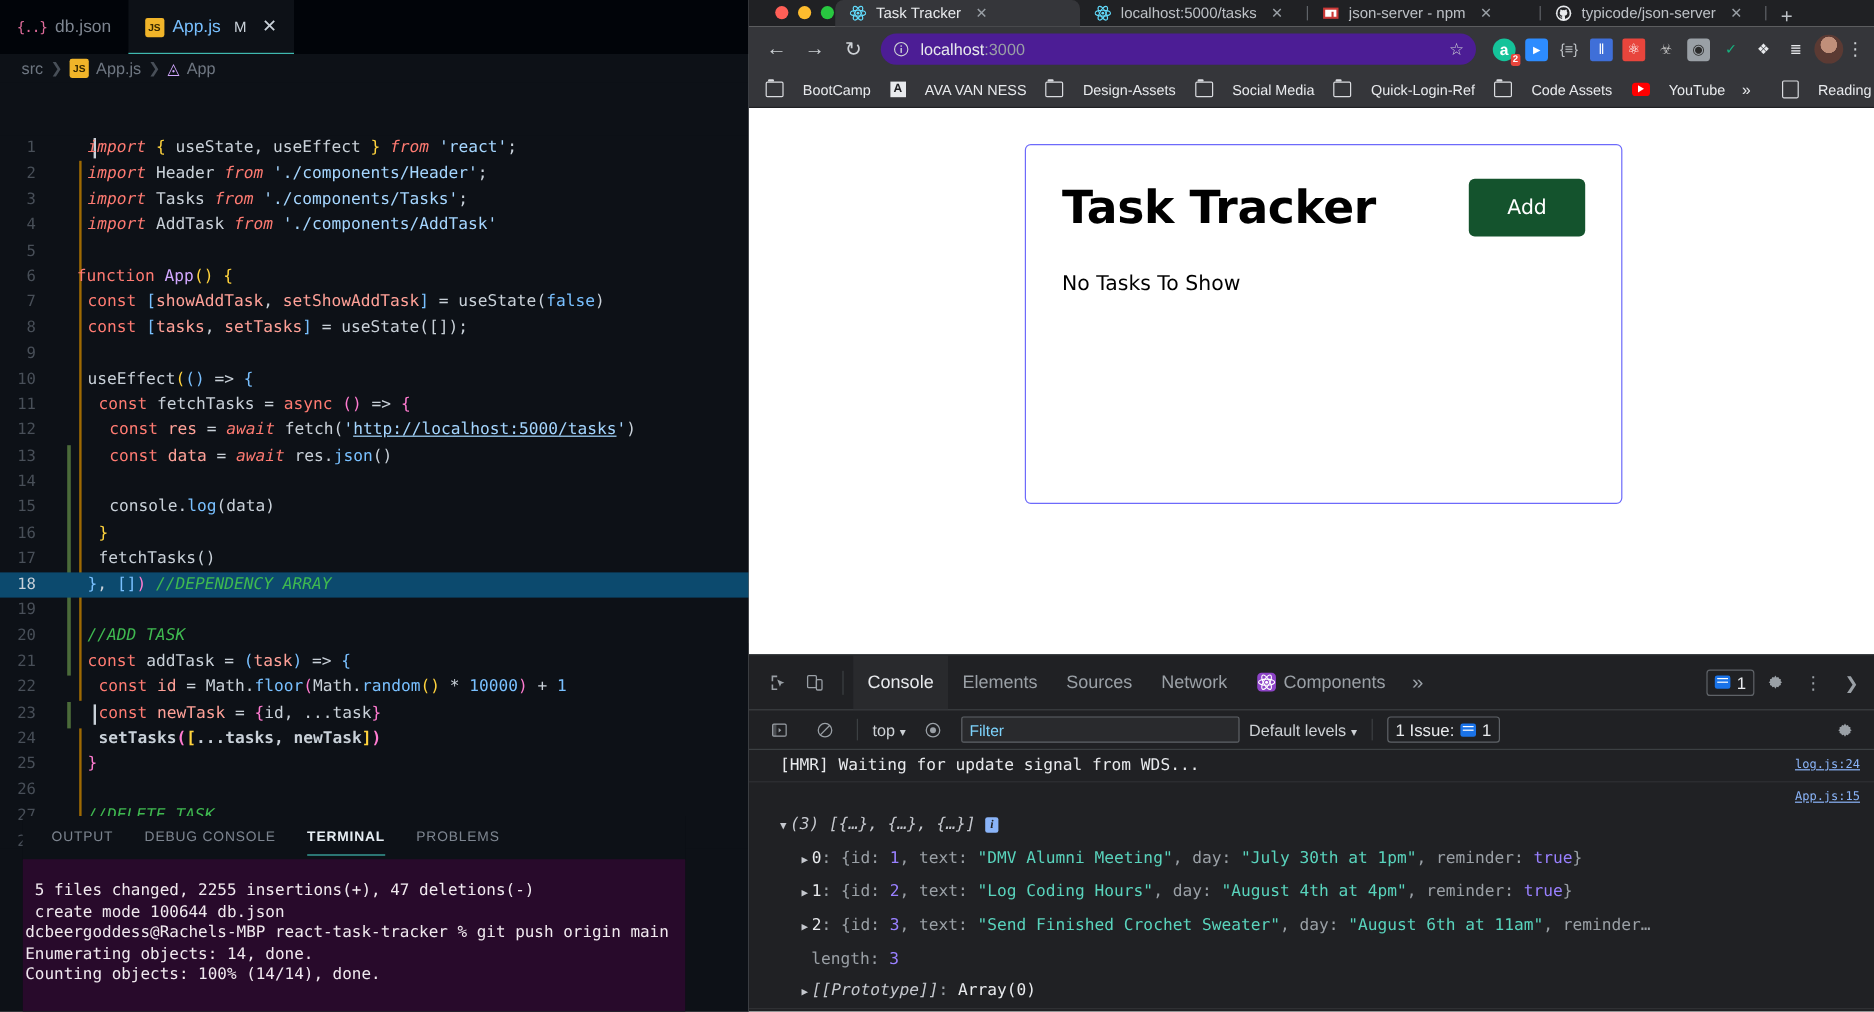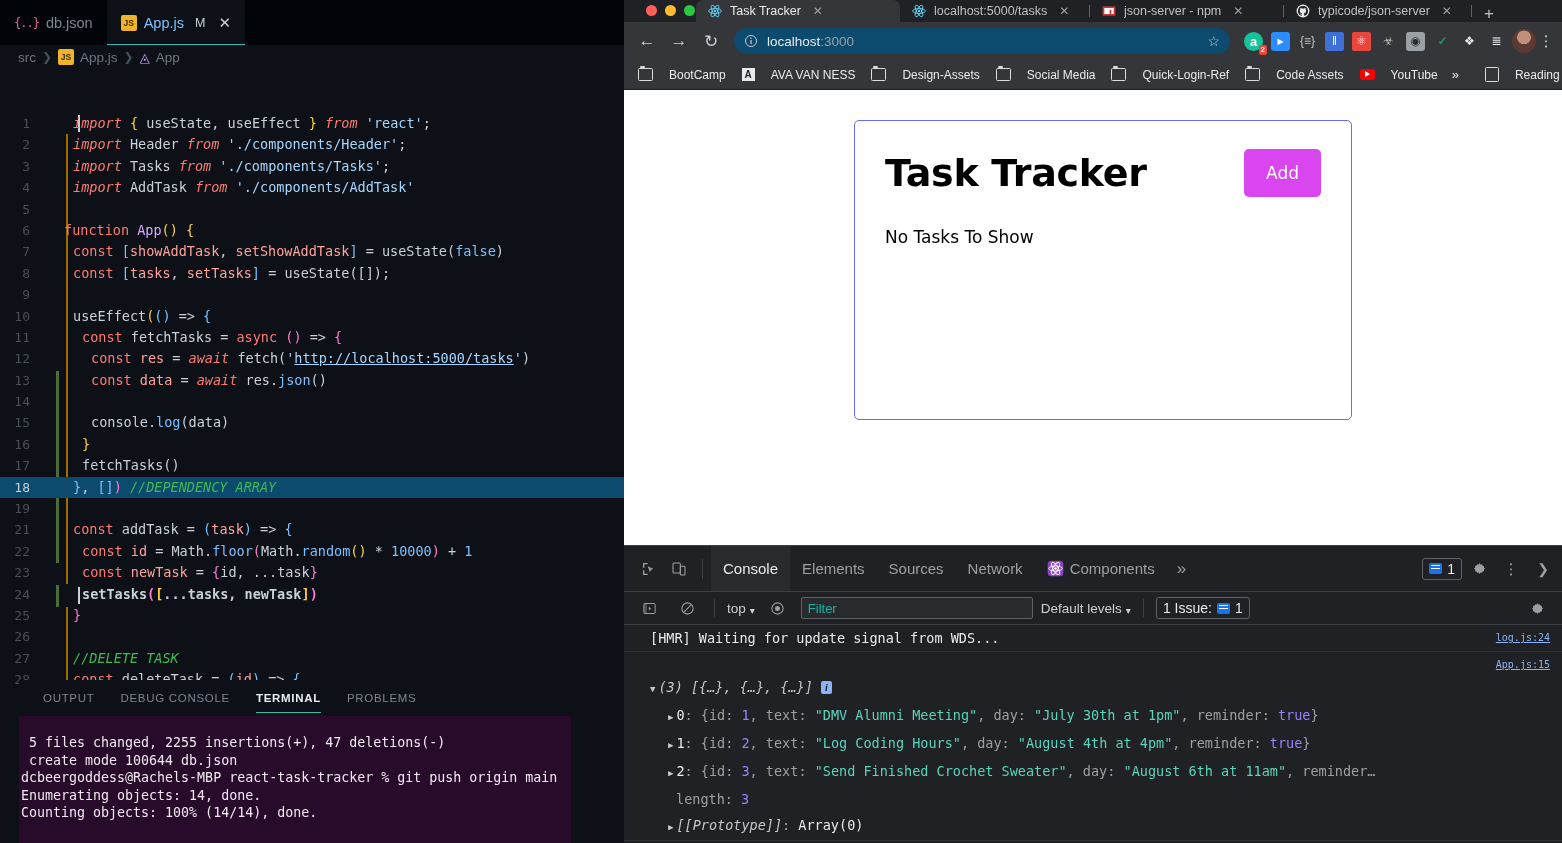--- a/index.html
+++ b/index.html
@@ -73,21 +73,21 @@
           color:#bdc1c6;position:relative;max-width:270px;}
   .cr-tab.active{background:#35363a;color:#e8eaed;border-radius:7px 7px 0 0;}
   .cr-tab .tabtitle{overflow:hidden;text-overflow:clip;white-space:nowrap;}
   .cr-tab .tclose{font-size:12px;color:#9aa0a6;margin-left:4px;}
   .cr-tab .tdiv{position:absolute;right:0;top:5px;bottom:5px;width:1px;background:#5f6368;}
   .favicon{width:14px;height:14px;flex:0 0 14px;display:block;}
   .newtab{font-size:17px;color:#bdc1c6;padding:0 12px;line-height:1;}
 
   .cr-toolbar{height:38px;background:#35363a;display:flex;align-items:center;padding:0 8px;gap:2px;}
   .navbtn{width:30px;height:30px;display:flex;align-items:center;justify-content:center;color:#cdd1d5;font-size:17px;}
-  .omnibox{flex:1;height:26px;background:#0c4a6e;border-radius:14px;display:flex;align-items:center;
+  .omnibox{flex:1;height:26px;background:#4c1d95;border-radius:14px;display:flex;align-items:center;
            padding:0 10px;margin:0 6px;gap:9px;min-width:0;}
   .omni-url{font-size:13.5px;color:#e8eaed;white-space:nowrap;}
   .omni-url .host{color:#e8eaed;} .omni-url .port{color:#9aa0a6;}
   .star{color:#cdd1d5;font-size:14px;margin-left:auto;}
   .ext-row{display:flex;align-items:center;gap:8px;padding-left:6px;}
   .ext{width:19px;height:19px;position:relative;display:flex;align-items:center;justify-content:center;
        font-size:11px;color:#d8dade;}
   .ext-badge{position:absolute;right:-4px;bottom:-4px;background:#e8453c;color:#fff;font-size:8px;
              border-radius:2px;padding:0 2px;line-height:10px;font-weight:bold;}
 
@@ -97,22 +97,22 @@
   .bm-folder{width:13px;height:11px;border:1.4px solid #dadce0;border-radius:1.5px;position:relative;flex:0 0 13px;}
   .bm-folder:before{content:"";position:absolute;left:1px;top:-3px;width:5px;height:2px;background:#dadce0;border-radius:1px;}
   .bm-chev{color:#e8eaed;font-size:13px;padding:0 4px;}
   .bm-div{width:1px;height:16px;background:#5f6368;margin:0 4px;}
 
   .page{background:#fff;height:446px;position:relative;overflow:hidden;}
   .task-card{position:absolute;left:230px;top:30px;width:498px;height:300px;border:1px solid #6d6afb;
              border-radius:5px;background:#fff;box-sizing:border-box;padding:28px 30px;}
   .tt-head{display:flex;align-items:center;justify-content:space-between;}
   .tt-title{font-size:38px;font-weight:bold;color:#000;letter-spacing:-.3px;font-family:"DejaVu Sans",sans-serif;}
-  .tt-addbtn{background:#d946ef;color:#fff;border:none;border-radius:5px;font-size:17px;
-             padding:14px 22px;font-family:"DejaVu Sans",sans-serif;}
+  .tt-addbtn{background:#14532d;color:#fff;border:none;border-radius:5px;font-size:17px;
+             padding:14px 32px;font-family:"DejaVu Sans",sans-serif;}
   .tt-empty{margin-top:30px;font-size:17px;color:#000;font-family:"DejaVu Sans",sans-serif;}
 
   
   .devtools{position:absolute;left:0;bottom:0;width:938px;height:297px;background:#202124;
             border-top:1px solid #3c4043;}
   .dt-tabbar{height:45px;display:flex;align-items:center;gap:0;padding-left:10px;border-bottom:1px solid #3c4043;}
   .dt-iconbtn{width:30px;height:30px;display:flex;align-items:center;justify-content:center;color:#9aa0a6;}
   .dt-sep{width:1px;height:20px;background:#3c4043;margin:0 8px;}
   .dt-tab{padding:0 12px;height:45px;display:flex;align-items:center;gap:6px;font-size:15px;color:#9aa0a6;}
   .dt-tab.active{color:#e8eaed;background:#292a2d;}
@@ -120,21 +120,21 @@
   .dt-right{margin-left:auto;display:flex;align-items:center;gap:2px;padding-right:4px;}
   .issue-pill{display:flex;align-items:center;gap:5px;border:1px solid #5f6368;border-radius:3px;
               padding:2px 6px;color:#e8eaed;font-size:14px;}
   .msg-icon{width:13px;height:11px;background:#1a73e8;border-radius:2px;display:inline-block;position:relative;}
   .msg-icon:after{content:"";position:absolute;left:2px;top:2px;width:9px;height:1.3px;background:#fff;
                   box-shadow:0 3px 0 #fff;}
 
   .dt-filterbar{height:32px;display:flex;align-items:center;gap:8px;padding:0 10px;border-bottom:1px solid #3c4043;
                 font-size:13.5px;color:#cdd1d5;}
   .filter-input{flex:0 0 218px;height:20px;background:#292a2d;border:1px solid #5f6368;border-radius:2px;
-                display:flex;align-items:center;padding:0 6px;color:#14b8a6;font-size:13px;}
+                display:flex;align-items:center;padding:0 6px;color:#7dd3fc;font-size:13px;}
   .dd{display:flex;align-items:flex-end;gap:4px;color:#cdd1d5;}
   .dd .car{font-size:10px;}
   .vbar{width:1px;height:18px;background:#3c4043;margin:0 4px;}
 
   .console-out{font-family:"DejaVu Sans Mono","Liberation Mono",monospace;font-size:13.5px;
                line-height:24px;color:#e8eaed;overflow:hidden;}
   .c-row{position:relative;padding:1px 10px 1px 26px;border-bottom:1px solid #2f3033;min-height:22px;}
   .c-row.nb{border-bottom:none;}
   .c-src{position:absolute;right:12px;top:1px;color:#8ab4f8;text-decoration:underline;font-size:10px;}
   .tri{display:inline-block;color:#c5c8ce;font-size:9px;margin-right:3px;}
@@ -195,20 +195,21 @@
         <div class="code-line"><span class="ln">10</span><span style="padding-left: 27px;"><span class="t-plain">useEffect</span><span class="t-br1">(</span><span class="t-br2">()</span> <span class="t-plain">=&gt;</span> <span class="t-br2">{</span></span></div>
         <div class="code-line"><span class="ln">11</span><span style="padding-left: 36px;"><span class="t-kw">const</span> <span class="t-plain">fetchTasks</span> <span class="t-plain">=</span> <span class="t-kw">async</span> <span class="t-br3">()</span> <span class="t-plain">=&gt;</span> <span class="t-br3">{</span></span></div>
         <div class="code-line"><span class="ln">12</span><span style="padding-left: 45px;"><span class="t-kw">const</span> <span class="t-var">res</span> <span class="t-plain">=</span> <span class="t-kw2">await</span> <span class="t-plain">fetch</span><span class="t-plain">(</span><span class="t-str">'</span><span class="t-link">http://localhost:5000/tasks</span><span class="t-str">'</span><span class="t-plain">)</span></span></div>
         <div class="code-line"><span class="ln">13</span><span style="padding-left: 45px;"><span class="t-kw">const</span> <span class="t-var">data</span> <span class="t-plain">=</span> <span class="t-kw2">await</span> <span class="t-plain">res</span><span class="t-plain">.</span><span class="t-prop">json</span><span class="t-plain">()</span></span></div>
         <div class="code-line"><span class="ln">14</span><span style="padding-left: 45px;"></span></div>
         <div class="code-line"><span class="ln">15</span><span style="padding-left: 45px;"><span class="t-plain">console</span><span class="t-plain">.</span><span class="t-prop">log</span><span class="t-plain">(data)</span></span></div>
         <div class="code-line"><span class="ln">16</span><span style="padding-left: 36px;"><span class="t-br1">}</span></span></div>
         <div class="code-line"><span class="ln">17</span><span style="padding-left: 36px;"><span class="t-plain">fetchTasks</span><span class="t-plain">()</span></span></div>
         <div class="code-line hl"><span class="ln cur">18</span><span style="padding-left: 27px;"><span class="t-br2">}</span><span class="t-plain">, </span><span class="t-br2">[]</span><span class="t-br3">)</span> <span class="t-cmt">//DEPENDENCY ARRAY</span></span></div>
         <div class="code-line"><span class="ln">19</span><span style="padding-left: 27px;"></span></div>
+        <div class="code-line"><span class="ln">20</span><span style="padding-left: 27px;"><span class="t-cmt">//ADD TASK</span></span></div>
         <div class="code-line"><span class="ln">21</span><span style="padding-left: 27px;"><span class="t-kw">const</span> <span class="t-plain">addTask</span> <span class="t-plain">=</span> <span class="t-br2">(</span><span class="t-var">task</span><span class="t-br2">)</span> <span class="t-plain">=&gt;</span> <span class="t-br2">{</span></span></div>
         <div class="code-line"><span class="ln">22</span><span style="padding-left: 36px;"><span class="t-kw">const</span> <span class="t-var">id</span> <span class="t-plain">=</span> <span class="t-plain">Math</span><span class="t-plain">.</span><span class="t-prop">floor</span><span class="t-br3">(</span><span class="t-plain">Math</span><span class="t-plain">.</span><span class="t-prop">random</span><span class="t-br1">()</span> <span class="t-plain">*</span> <span class="t-num">10000</span><span class="t-br3">)</span> <span class="t-plain">+</span> <span class="t-num">1</span></span></div>
         <div class="code-line"><span class="ln">23</span><span style="padding-left: 36px;"><span class="t-kw">const</span> <span class="t-var">newTask</span> <span class="t-plain">=</span> <span class="t-br3">{</span><span class="t-plain">id, ...task</span><span class="t-br3">}</span></span></div>
         <div class="code-line"><span class="ln">24</span><span style="padding-left: 36px; font-weight: bold;"><span class="t-plain">setTasks</span><span class="t-br3">(</span><span class="t-br1">[</span><span class="t-plain">...tasks, newTask</span><span class="t-br1">]</span><span class="t-br3">)</span></span></div>
         <div class="code-line"><span class="ln">25</span><span style="padding-left: 27px;"><span class="t-br3">}</span></span></div>
         <div class="code-line"><span class="ln">26</span><span style="padding-left: 27px;"></span></div>
         <div class="code-line"><span class="ln">27</span><span style="padding-left: 27px;"><span class="t-cmt">//DELETE TASK</span></span></div>
         <div class="code-line"><span class="ln">28</span><span style="padding-left: 27px;"><span class="t-kw">const</span> <span class="t-plain">deleteTask</span> <span class="t-plain">=</span> <span class="t-br2">(</span><span class="t-var">id</span><span class="t-br2">)</span> <span class="t-plain">=&gt;</span> <span class="t-br2">{</span></span></div>
       </div>
 

